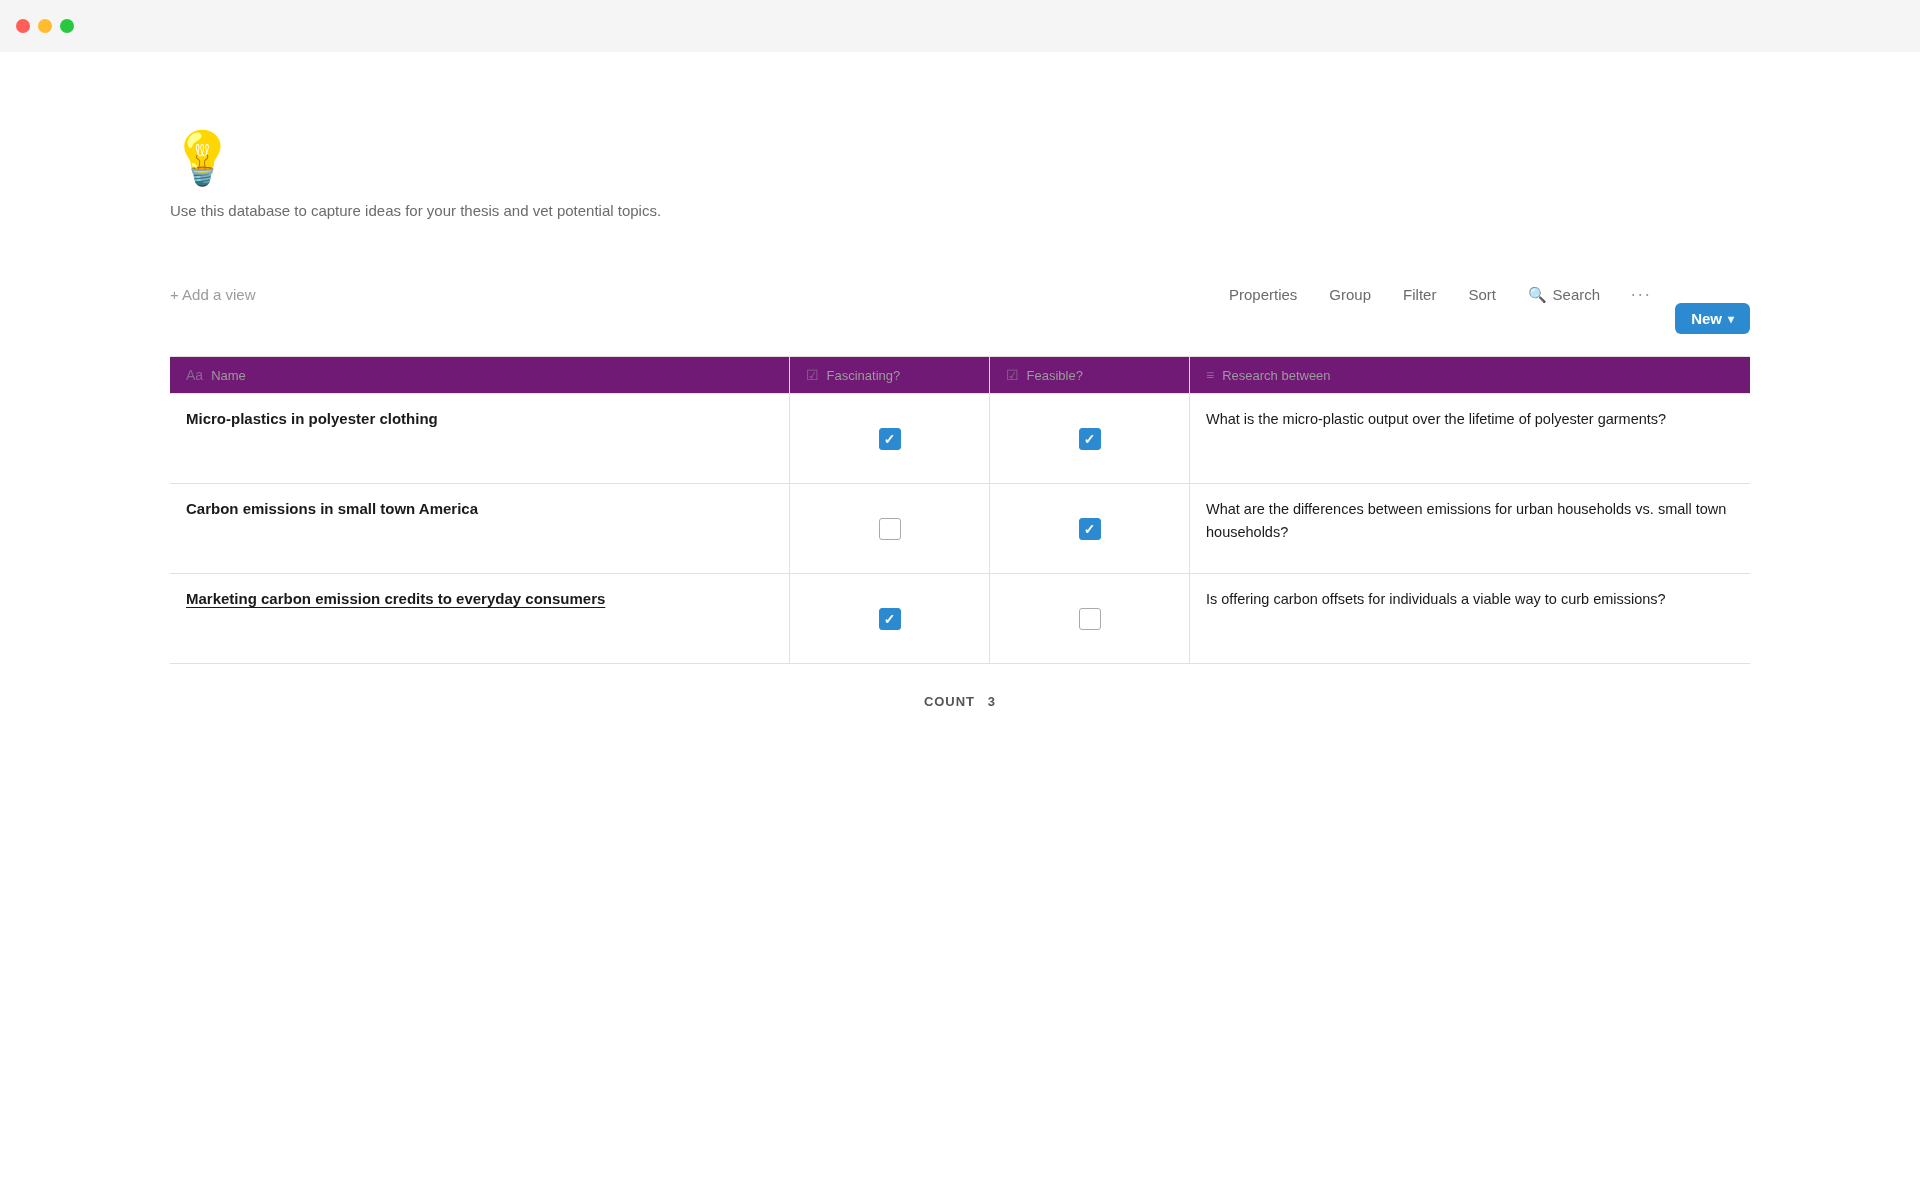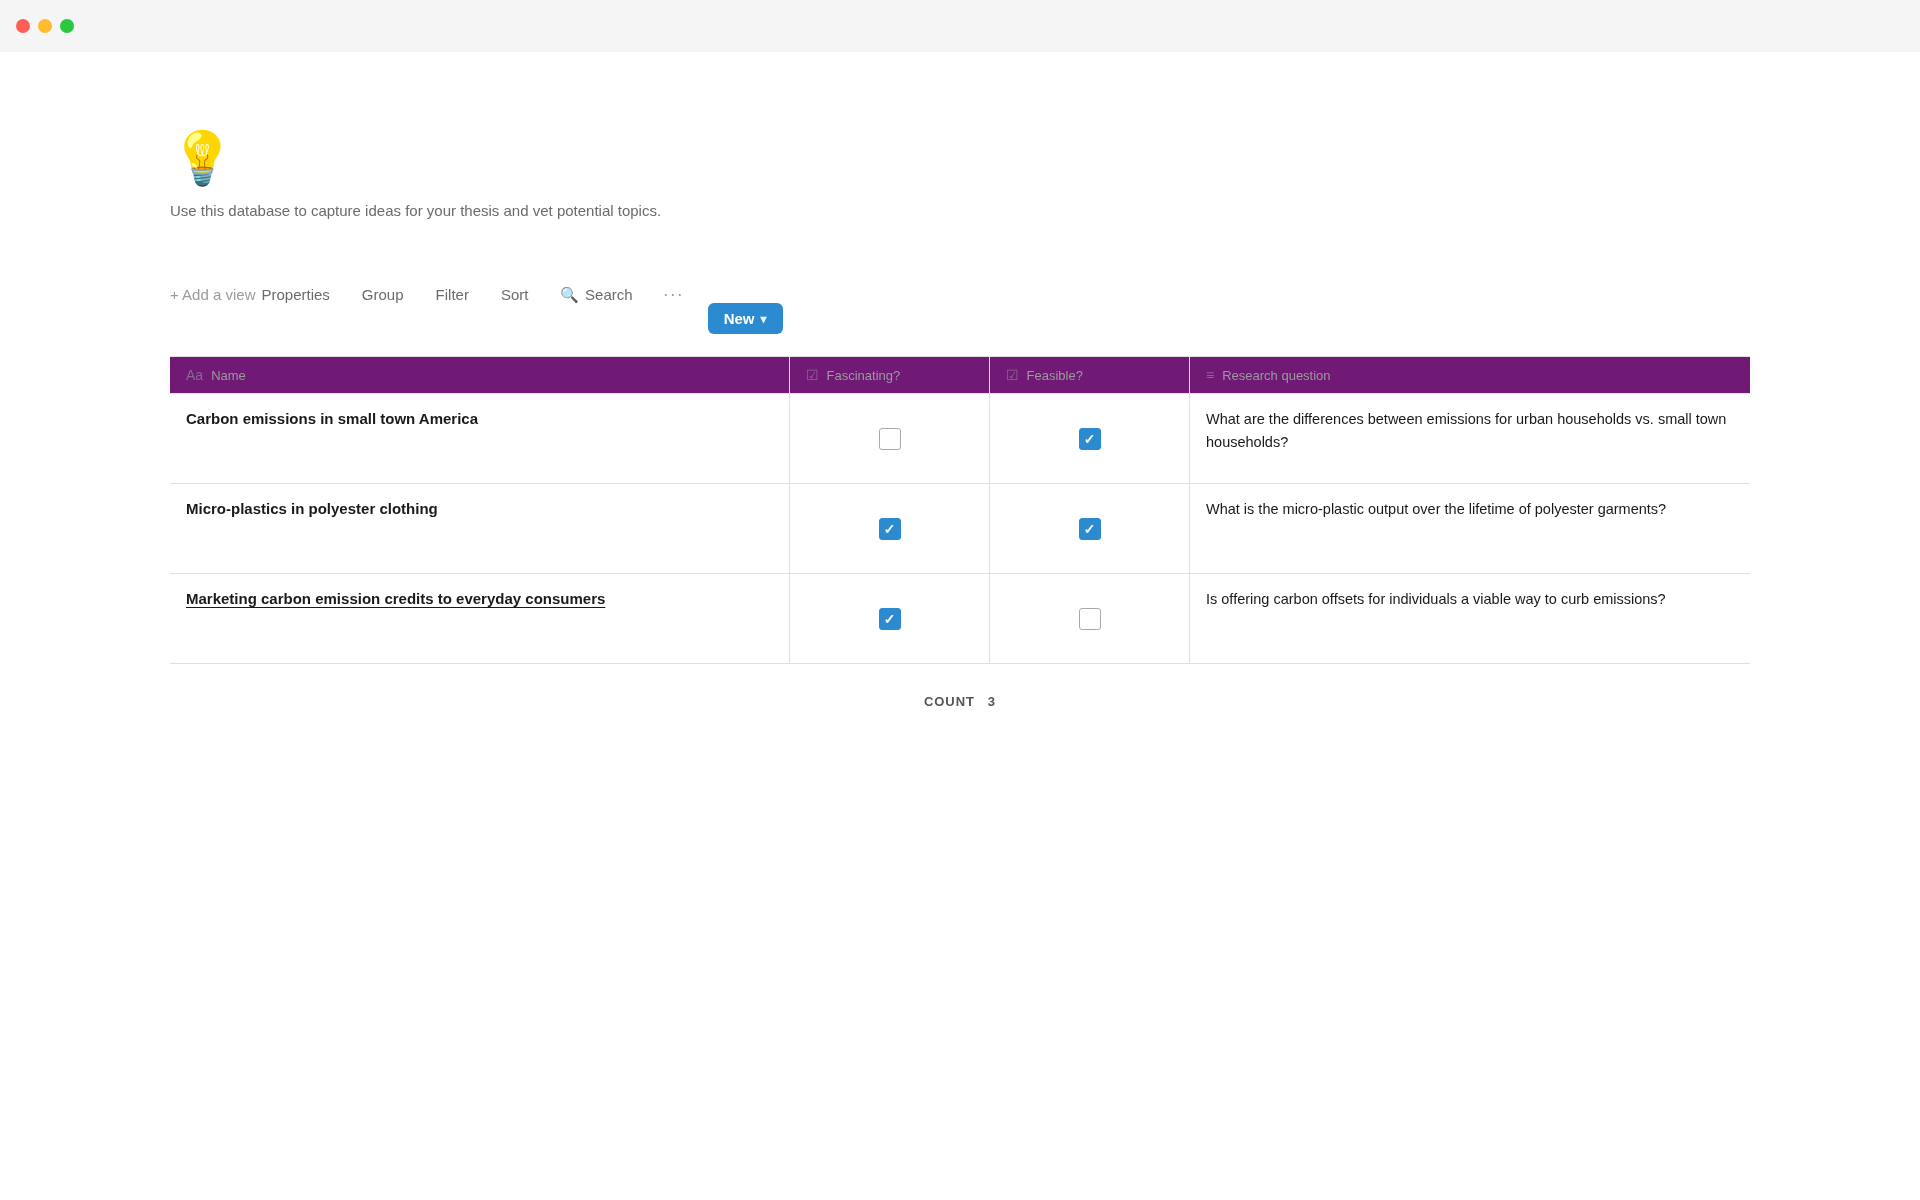--- a/index.html
+++ b/index.html
@@ -56,22 +56,24 @@
       font-size: 15px;
       color: #6b6b6b;
       margin-bottom: 36px;
       font-weight: 400;
     }
 
     
     .toolbar {
       display: flex;
       align-items: center;
+      justify-content: space-between;
       margin-bottom: 12px;
       padding-bottom: 10px;
+      gap: 22px;
     }
     .toolbar-left {
       display: flex;
       align-items: center;
       gap: 6px;
       color: #9b9b9b;
       font-size: 15px;
       cursor: pointer;
     }
     .toolbar-right {
@@ -280,51 +282,51 @@
       <div class="table-header-cell">
         <span class="col-icon">☑</span>
         <span>Fascinating?</span>
       </div>
       <div class="table-header-cell">
         <span class="col-icon">☑</span>
         <span>Feasible?</span>
       </div>
       <div class="table-header-cell">
         <span class="col-icon">≡</span>
-        <span>Research question</span>
+        <span>Research between</span>
       </div>
     </div>
 
     <div class="table-row">
       <div class="table-cell">
+        <span class="row-name">Micro-plastics in polyester clothing</span>
+      </div>
+      <div class="table-cell center">
+        <div class="checkbox-box checked"></div>
+      </div>
+      <div class="table-cell center">
+        <div class="checkbox-box checked"></div>
+      </div>
+      <div class="table-cell">
+        <span class="research-text">What is the micro-plastic output over the lifetime of polyester garments?</span>
+      </div>
+    </div>
+
+    <div class="table-row">
+      <div class="table-cell">
         <span class="row-name">Carbon emissions in small town America</span>
       </div>
       <div class="table-cell center">
         <div class="checkbox-box"></div>
       </div>
       <div class="table-cell center">
         <div class="checkbox-box checked"></div>
       </div>
       <div class="table-cell">
         <span class="research-text">What are the differences between emissions for urban households vs. small town households?</span>
-      </div>
-    </div>
-
-    <div class="table-row">
-      <div class="table-cell">
-        <span class="row-name">Micro-plastics in polyester clothing</span>
-      </div>
-      <div class="table-cell center">
-        <div class="checkbox-box checked"></div>
-      </div>
-      <div class="table-cell center">
-        <div class="checkbox-box checked"></div>
-      </div>
-      <div class="table-cell">
-        <span class="research-text">What is the micro-plastic output over the lifetime of polyester garments?</span>
       </div>
     </div>
 
     <div class="table-row">
       <div class="table-cell">
         <span class="row-name underline">Marketing carbon emission credits to everyday consumers</span>
       </div>
       <div class="table-cell center">
         <div class="checkbox-box checked"></div>
       </div>

